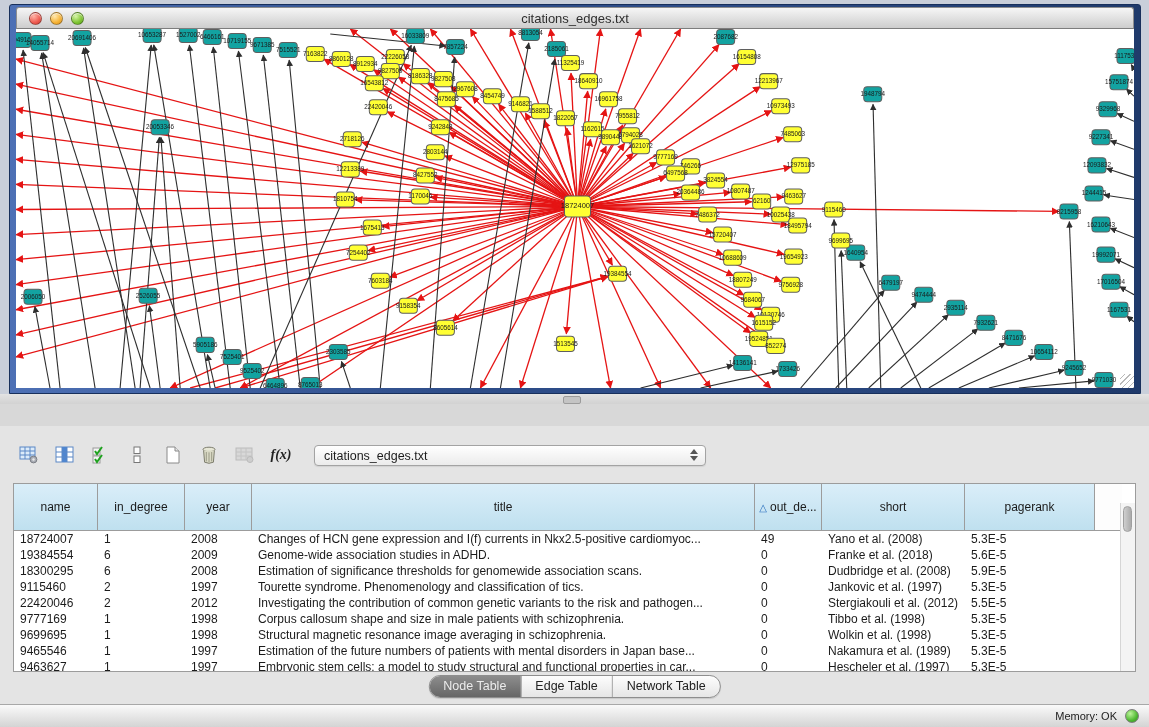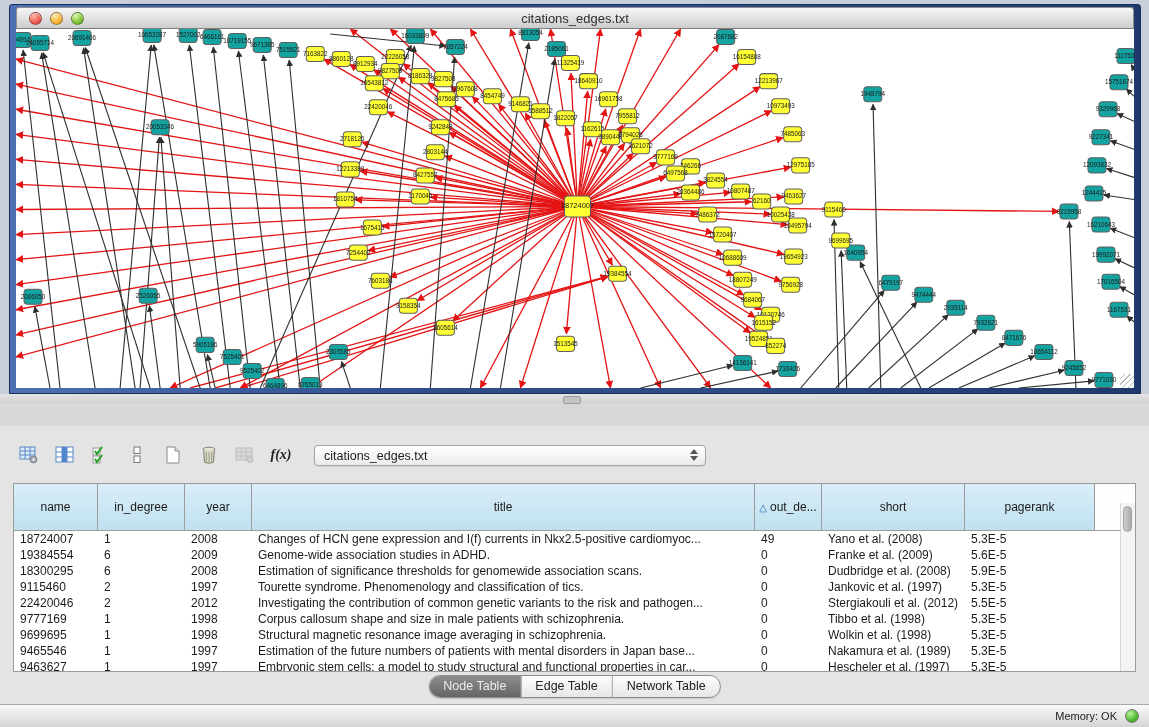--- a/index.html
+++ b/index.html
@@ -802,21 +802,21 @@
               <td>Yano et al. (2008)</td>
               <td>5.3E-5</td>
               <td></td>
             </tr>
             <tr>
               <td>19384554</td>
               <td>6</td>
               <td>2009</td>
               <td>Genome-wide association studies in ADHD.</td>
               <td>0</td>
-              <td>Franke et al. (2009)</td>
+              <td>Franke et al. (2018)</td>
               <td>5.6E-5</td>
               <td></td>
             </tr>
             <tr>
               <td>18300295</td>
               <td>6</td>
               <td>2008</td>
               <td>Estimation of significance thresholds for genomewide association scans.</td>
               <td>0</td>
               <td>Dudbridge et al. (2008)</td>

